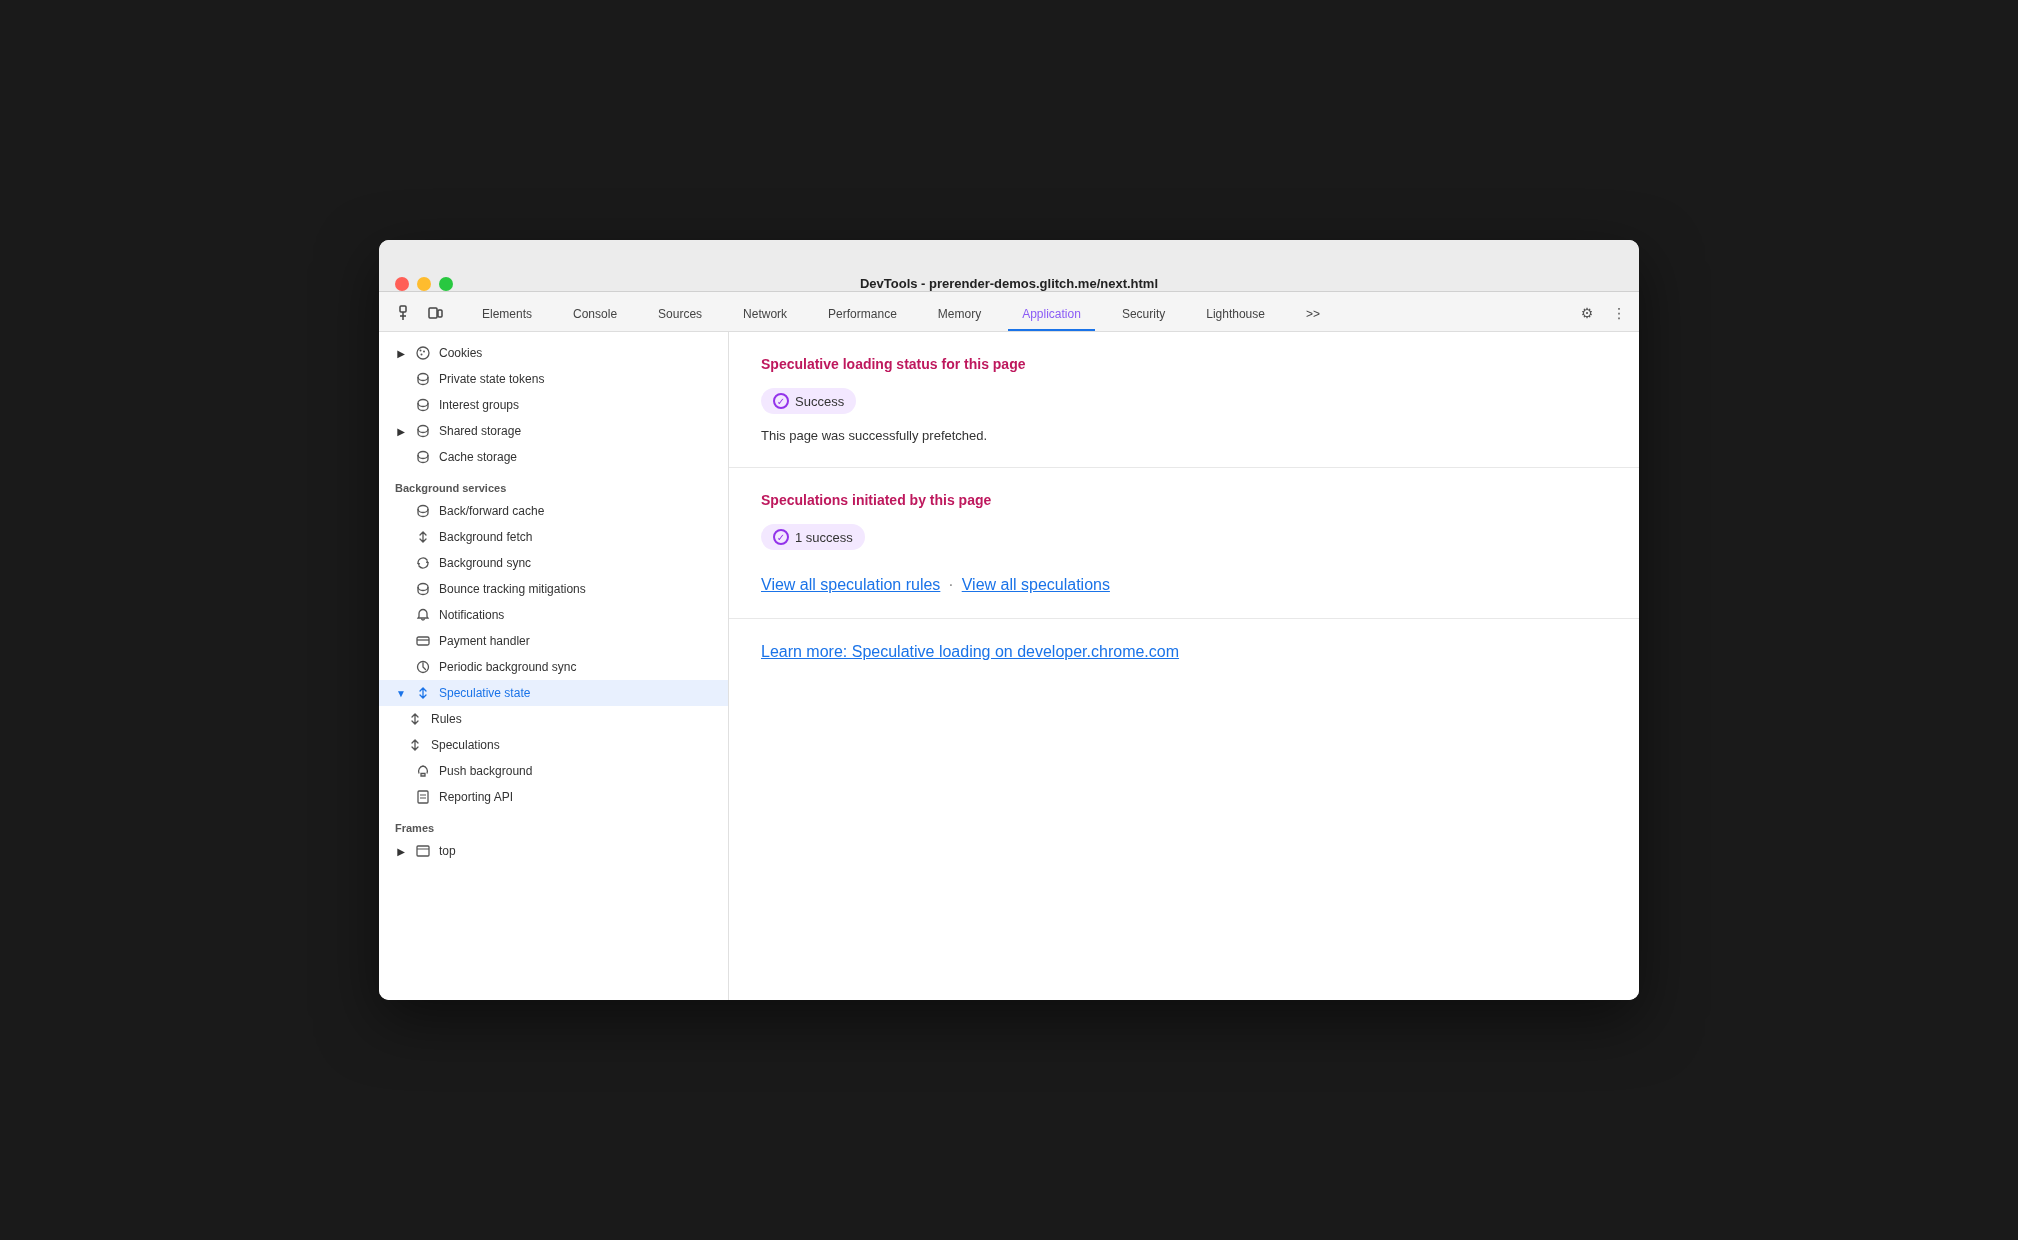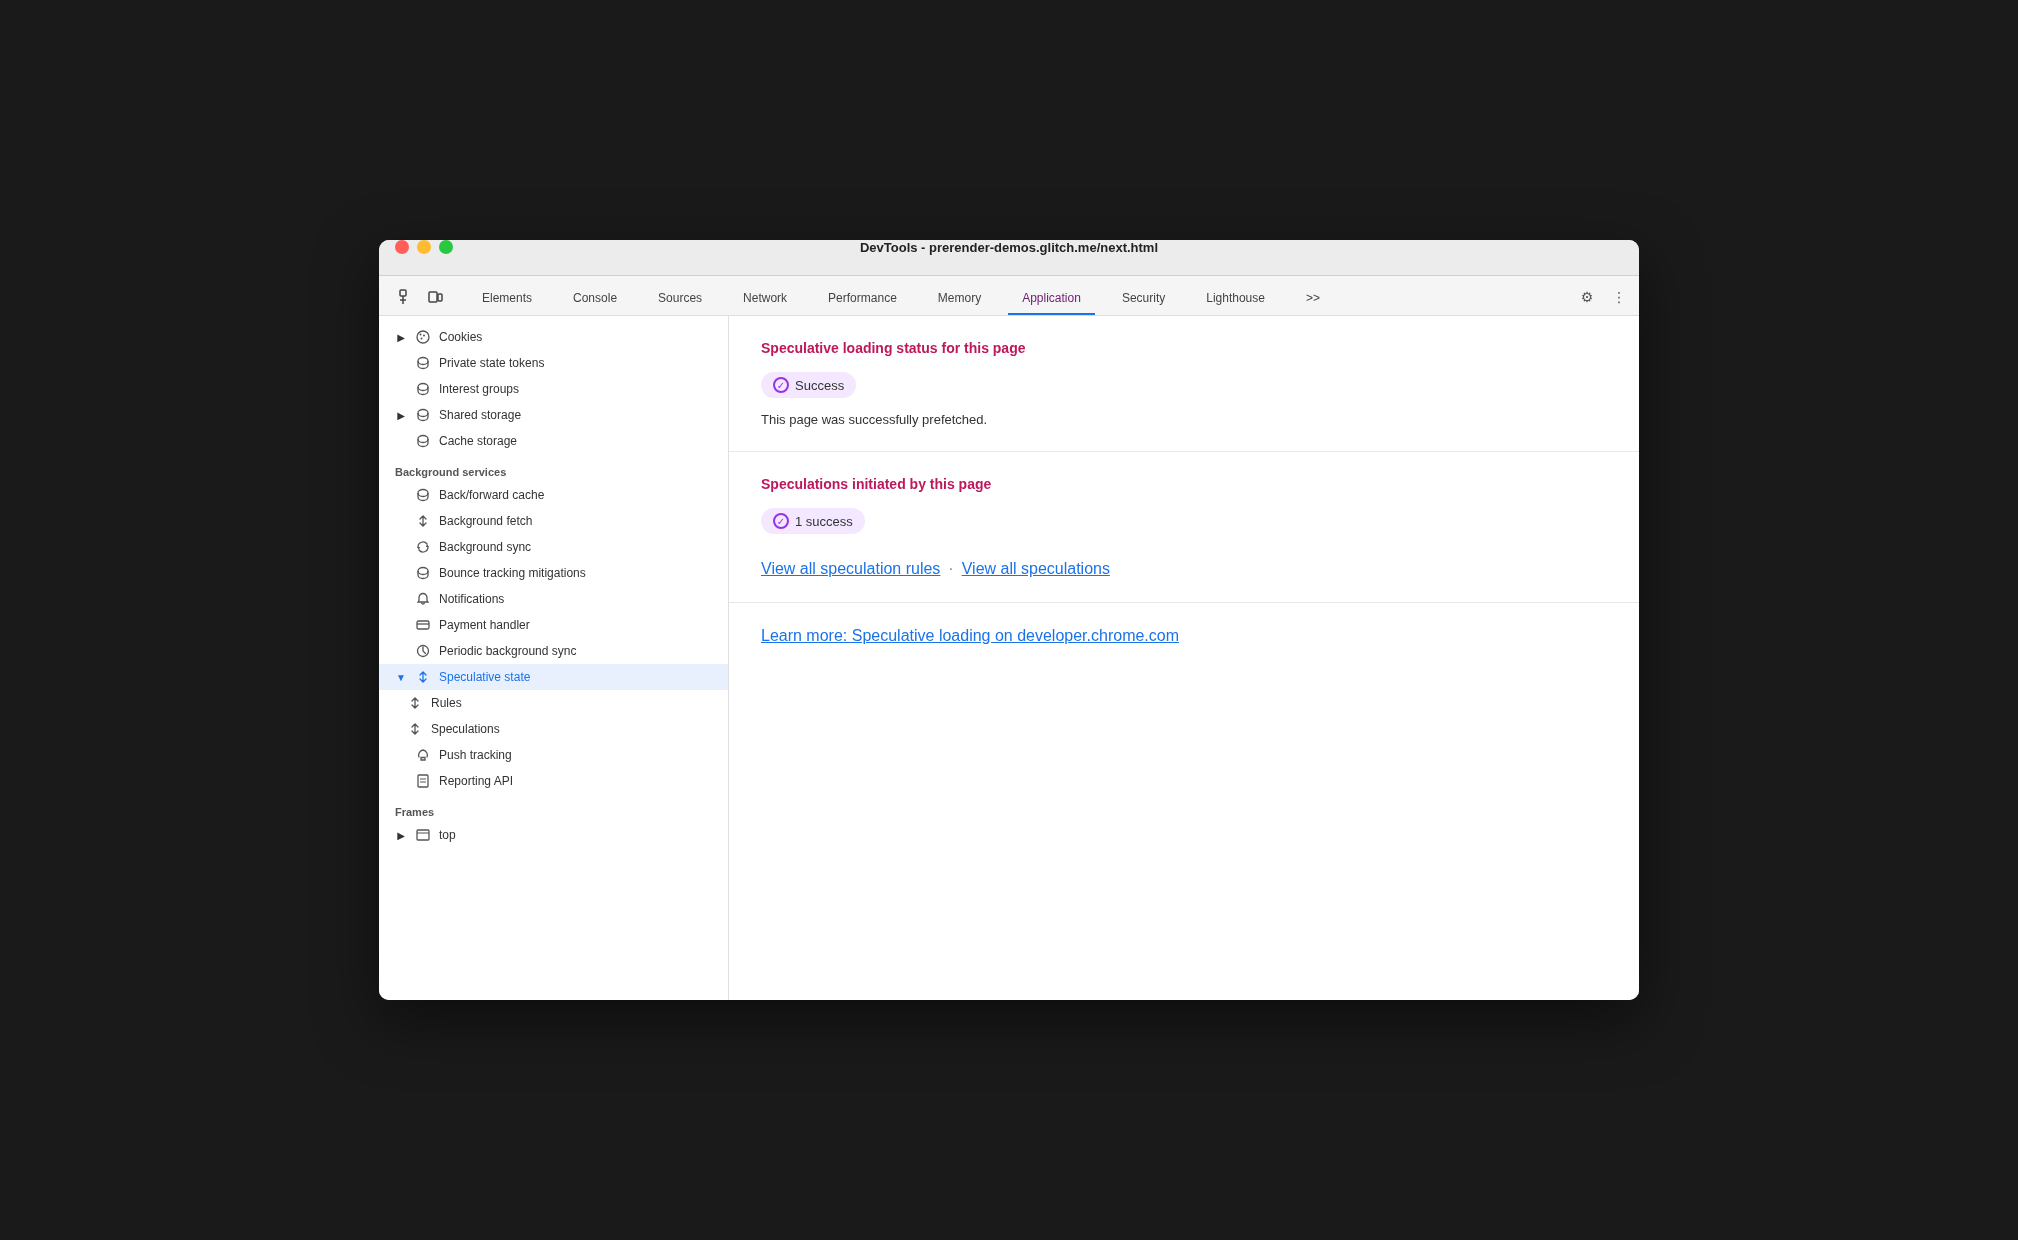--- a/index.html
+++ b/index.html
@@ -19,23 +19,23 @@
       border-radius: 10px;
       overflow: hidden;
       box-shadow: 0 20px 60px rgba(0,0,0,0.5);
       display: flex;
       flex-direction: column;
     }
 
     
     .title-bar {
       background: #ececec;
-      height: 36px;
-      display: flex;
-      align-items: flex-start;
+      height: 52px;
+      display: flex;
+      align-items: flex-end;
       padding: 0 16px;
       position: relative;
       border-bottom: 1px solid #d0d0d0;
     }
     .traffic-lights {
       display: flex;
       gap: 8px;
     }
     .traffic-light {
       width: 14px;
@@ -67,21 +67,21 @@
     }
     .tab {
       padding: 8px 14px;
       font-size: 12px;
       color: #444;
       cursor: pointer;
       border-bottom: 2px solid transparent;
       white-space: nowrap;
     }
     .tab.active {
-      color: #701a75;
+      color: #8b5cf6;
       border-bottom: 2px solid #1a73e8;
     }
     .tab-spacer { flex: 1; }
     .tab-icons {
       display: flex;
       align-items: center;
       gap: 8px;
       padding-bottom: 6px;
     }
     .tab-icon-btn {
@@ -468,21 +468,21 @@
       </div>
 
       <div class="sidebar-item">
         <div style="width:12px"></div>
         <div class="sidebar-icon">
           <svg width="14" height="14" viewBox="0 0 14 14" fill="none">
             <path d="M3 9.5A5.5 5.5 0 0 1 7 2a5.5 5.5 0 0 1 4 7.5" stroke="#555" stroke-width="1.3" fill="none"></path>
             <path d="M5 9.5h4v2.5H5z" stroke="#555" stroke-width="1.3" fill="none"></path>
           </svg>
         </div>
-        <span>Push tracking</span>
+        <span>Push background</span>
       </div>
 
       <div class="sidebar-item">
         <div style="width:12px"></div>
         <div class="sidebar-icon">
           <svg width="14" height="14" viewBox="0 0 14 14" fill="none">
             <rect x="2" y="1" width="10" height="12" rx="1" stroke="#555" stroke-width="1.3" fill="none"></rect>
             <line x1="4" y1="5" x2="10" y2="5" stroke="#555" stroke-width="1.1"></line>
             <line x1="4" y1="8" x2="10" y2="8" stroke="#555" stroke-width="1.1"></line>
           </svg>

